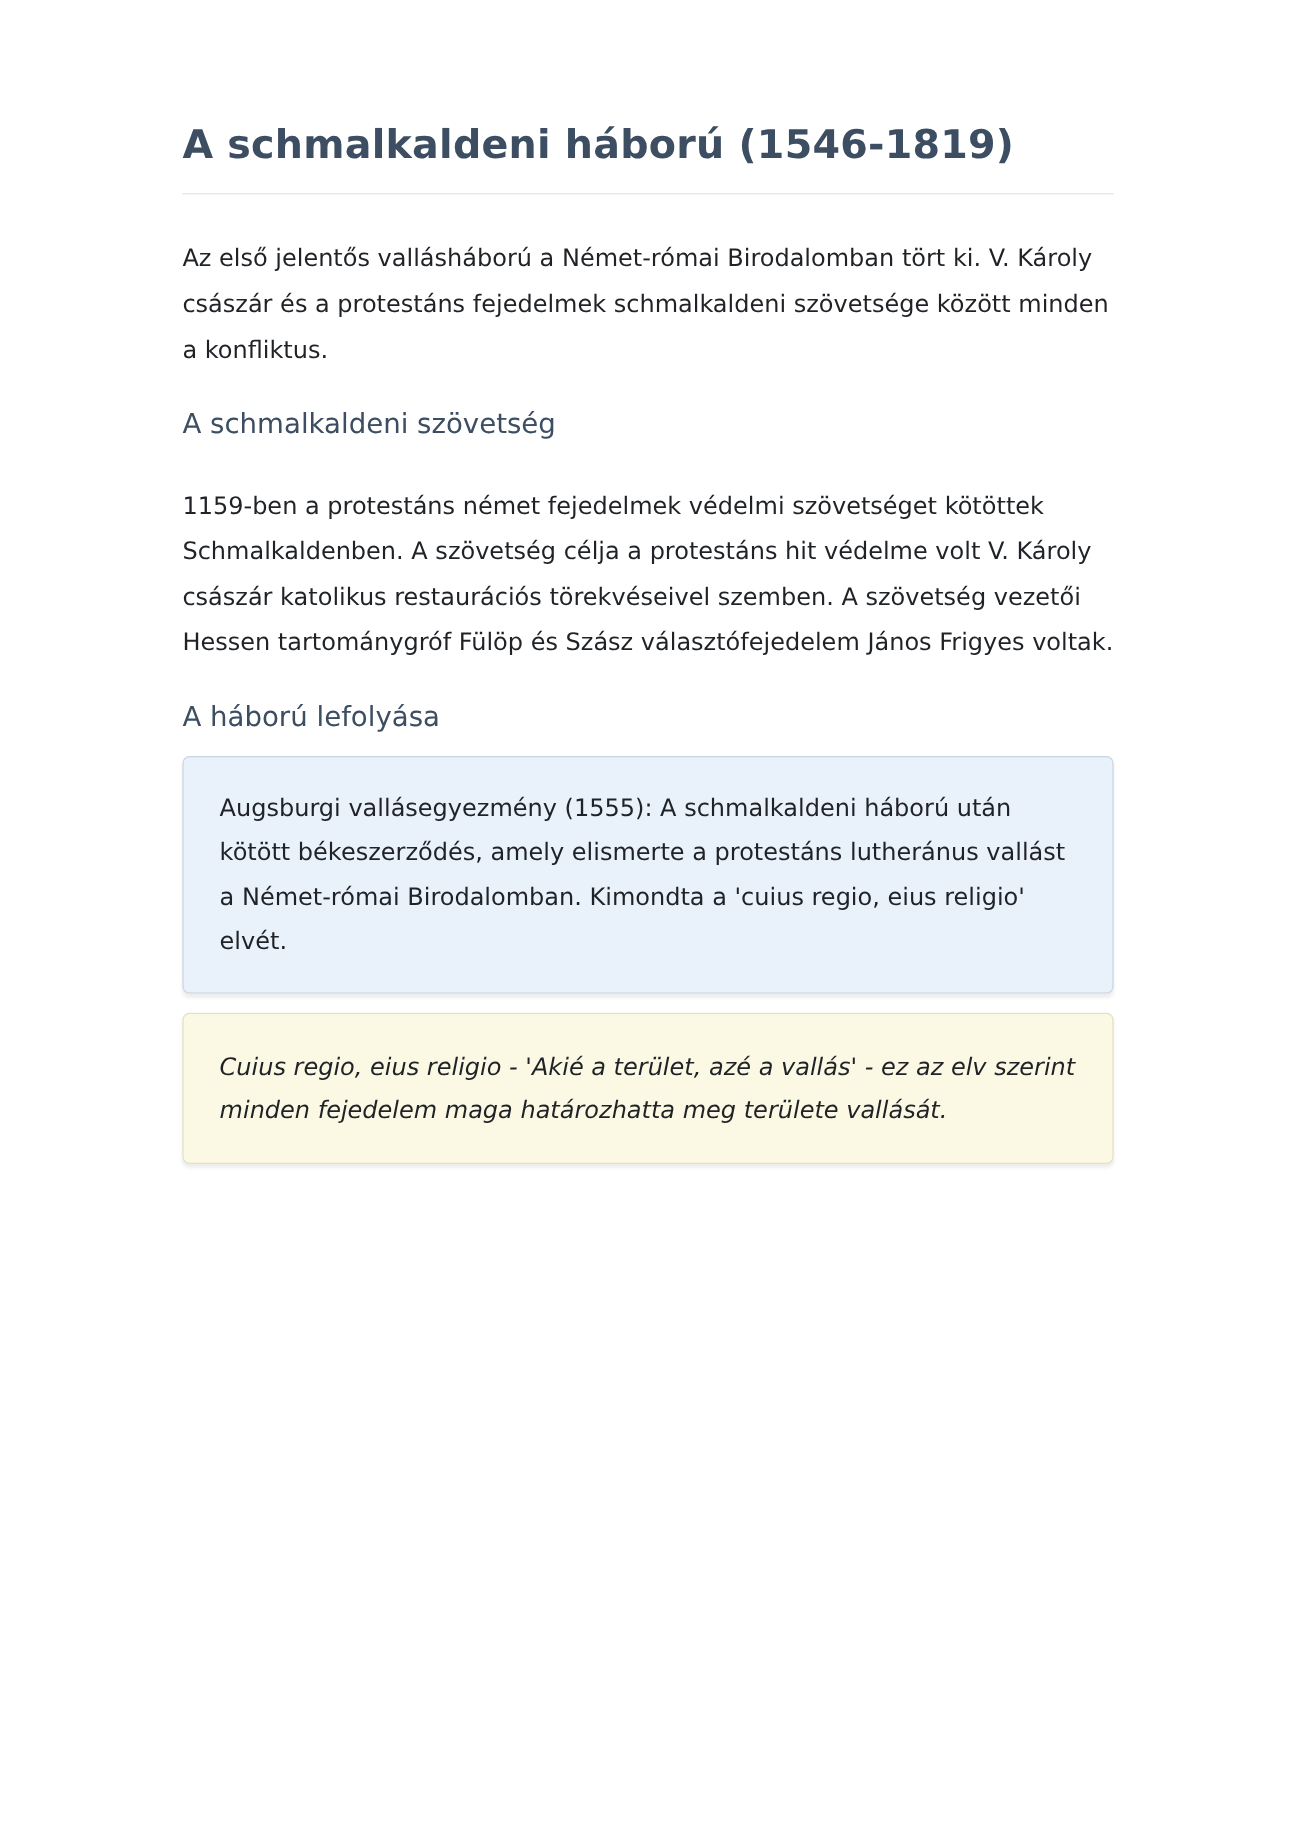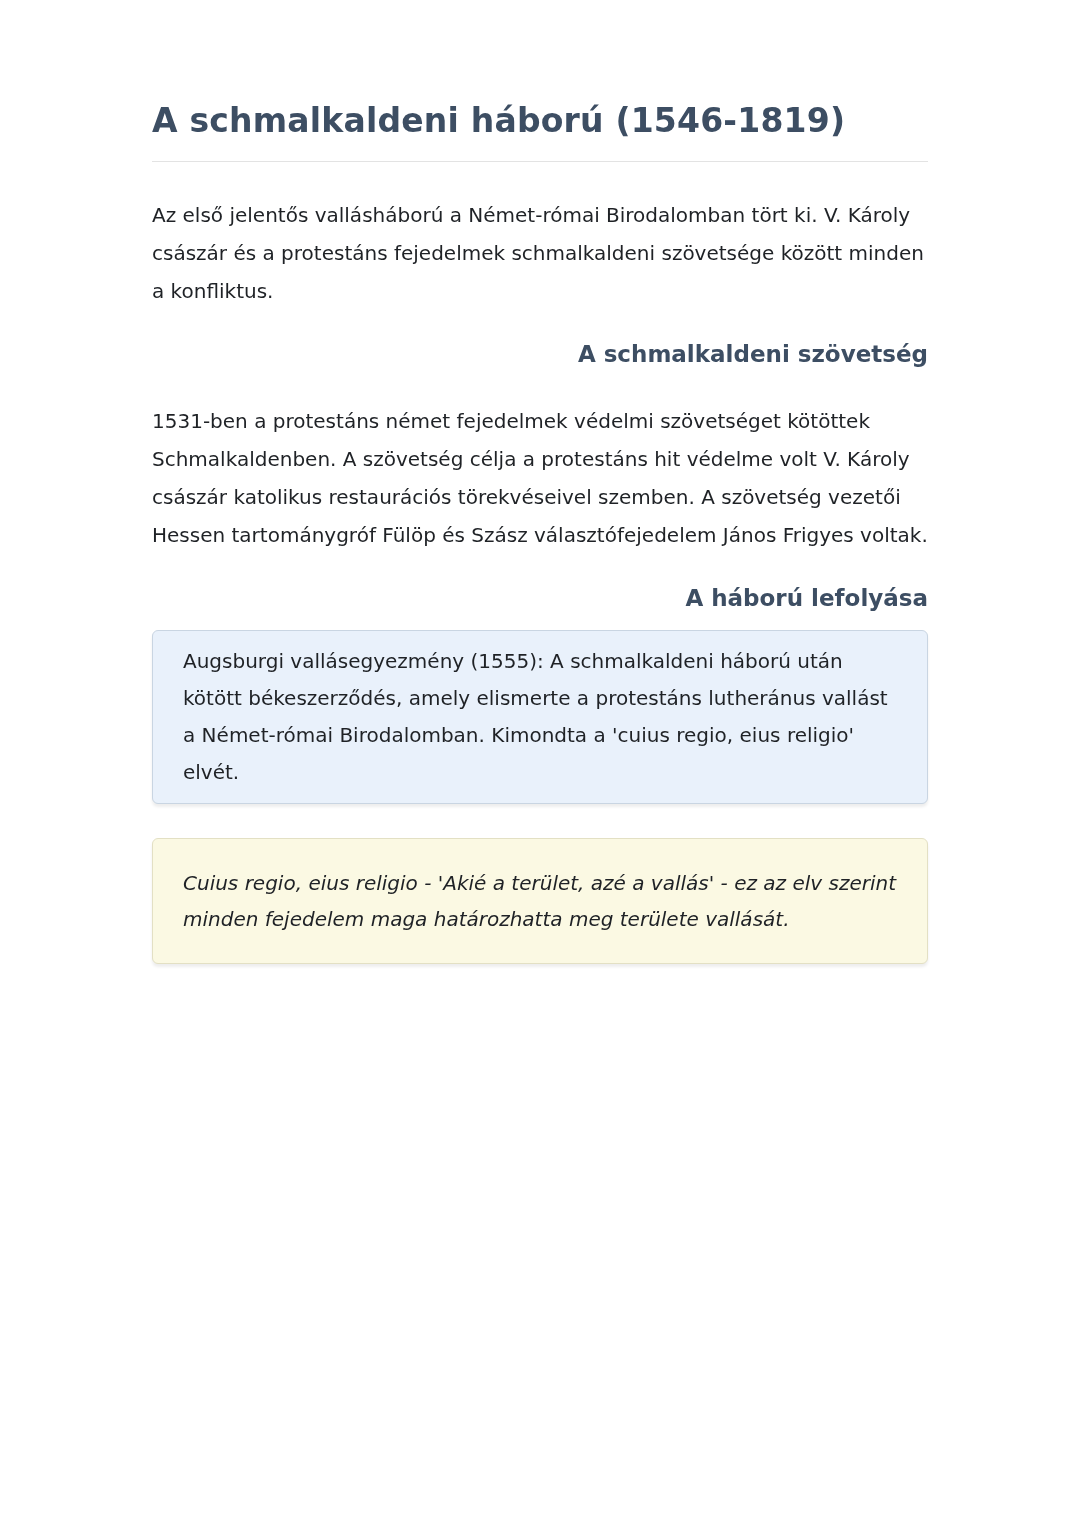--- a/index.html
+++ b/index.html
@@ -40,61 +40,60 @@
   }
   p.body-text {
     font-size: 20px;
     line-height: 38px;
     margin-top: 34px;
     color: var(--body);
   }
   h2.section-heading {
     font-size: 23px;
     line-height: 1.3;
-    font-weight: bold;
+    font-weight: normal;
     color: var(--heading);
     margin-top: 30px;
-    text-align: right;
   }
   p.after-heading { margin-top: 32px; }
   .callout {
     border-radius: 6px;
-    padding: 12px 30px;
+    padding: 24px 30px;
     font-size: 20px;
     line-height: 37px;
     box-shadow: 0 3px 3px rgba(0,0,0,0.07);
   }
   .callout.info {
     margin-top: 16px;
     background: var(--info_bg);
     border: 1px solid var(--info_border);
   }
   .callout.quote {
-    margin-top: 34px;
+    margin-top: 16px;
     background: var(--quote_bg);
     border: 1px solid var(--quote_border);
     font-style: italic;
     line-height: 36px;
     padding: 26px 30px;
   }
 </style>
 </head>
 <body>
 
 <div class="page">
 
   <h1 class="doc-title">A schmalkaldeni háború (1546-1819)</h1>
 
   <hr class="title-rule">
 
   <p class="body-text">Az első jelentős vallásháború a Német-római Birodalomban tört ki. V. Károly császár és a protestáns fejedelmek schmalkaldeni szövetsége között minden a konfliktus.</p>
 
   <h2 class="section-heading">A schmalkaldeni szövetség</h2>
 
-  <p class="body-text after-heading">1531-ben a protestáns német fejedelmek védelmi szövetséget kötöttek Schmalkaldenben. A szövetség célja a protestáns hit védelme volt V. Károly császár katolikus restaurációs törekvéseivel szemben. A szövetség vezetői Hessen tartománygróf Fülöp és Szász választófejedelem János Frigyes voltak.</p>
+  <p class="body-text after-heading">1159-ben a protestáns német fejedelmek védelmi szövetséget kötöttek Schmalkaldenben. A szövetség célja a protestáns hit védelme volt V. Károly császár katolikus restaurációs törekvéseivel szemben. A szövetség vezetői Hessen tartománygróf Fülöp és Szász választófejedelem János Frigyes voltak.</p>
 
   <h2 class="section-heading">A háború lefolyása</h2>
 
 
   <div class="callout info">
     <span>Augsburgi vallásegyezmény (1555): A schmalkaldeni háború után kötött békeszerződés, amely elismerte a protestáns lutheránus vallást a Német-római Birodalomban. Kimondta a 'cuius regio, eius religio' elvét.</span>
   </div>
 
   <div class="callout quote">
     <span>Cuius regio, eius religio - 'Akié a terület, azé a vallás' - ez az elv szerint minden fejedelem maga határozhatta meg területe vallását.</span>

